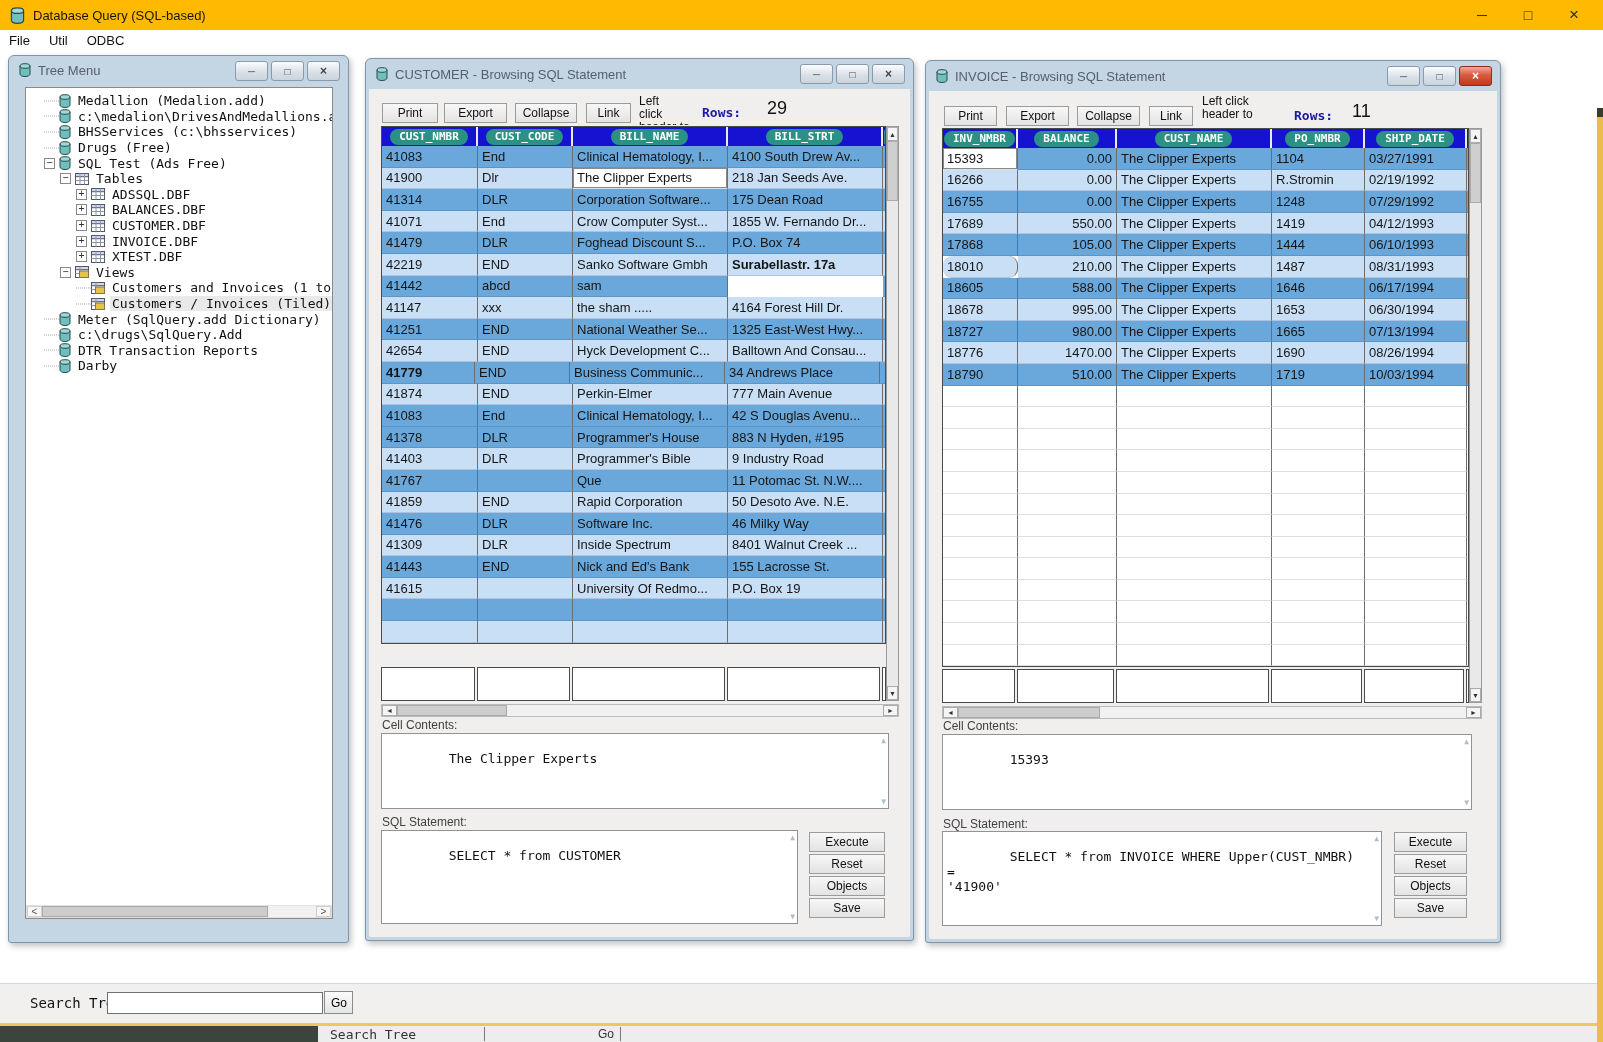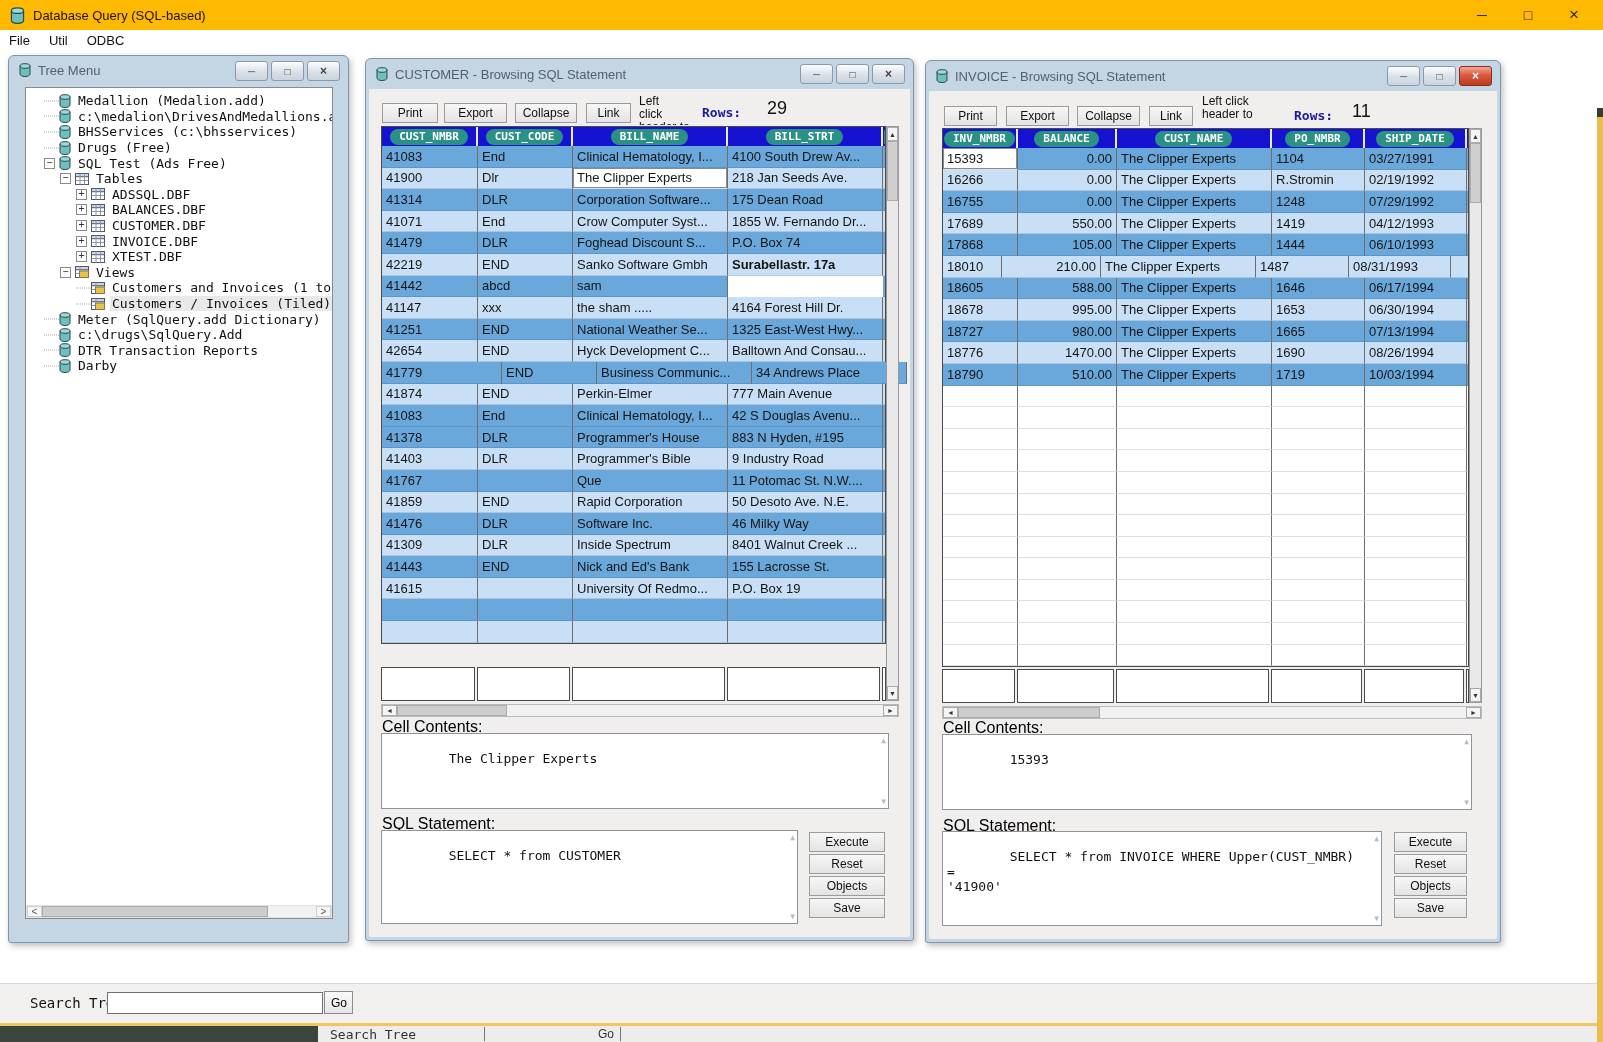--- a/index.html
+++ b/index.html
@@ -41,21 +41,21 @@
   .tree-label{padding:0 2px}
   .tree-label.selected{background:#E9E9E9}
   .tree-scroll{position:absolute;left:0;right:0;bottom:0;height:15px}
 
   
   .tbtn{position:absolute;height:20px;background:linear-gradient(#F7F7F7,#E3E3E3);border:1px solid #9B9B9B;
         font-family:"Liberation Sans",sans-serif;font-size:12px;color:#111;padding:0}
   .hint{position:absolute;font-size:12px;line-height:13px;color:#111;overflow:hidden}
   .rows-label{position:absolute;font-family:"DejaVu Sans Mono",monospace;font-weight:bold;font-size:13px;color:#1A1AA6}
   .rows-count{position:absolute;font-size:18px;color:#111}
-  .small-label{position:absolute;font-size:16px;color:#000000}
+  .small-label{position:absolute;font-size:12px;color:#404040}
 
   
   .grid{position:absolute;border:1px solid #4A4A4A;background:#fff;box-sizing:border-box}
   .grid-header{display:flex;height:19px;background:#ECEAE7}
   .hcell{background:#1513D1;display:flex;align-items:center;justify-content:center;border-right:2px solid #ECEAE7;box-sizing:border-box;flex:none}
   .hcell.sliver{flex:1;border-right:none;overflow:hidden;justify-content:flex-start;padding-left:1px}
   .pill{background:#2B9184;color:#fff;font-family:"DejaVu Sans Mono",monospace;font-weight:bold;font-size:11px;
         border-radius:8px;padding:1px 9px 2px;white-space:nowrap}
   .pill-frag{width:12px;height:11px;padding:1px 0 2px}
   .grow{display:flex;height:21.6px;box-sizing:border-box}
@@ -463,21 +463,21 @@
               <div class="gcell sliver dark"></div>
             </div>
             <div class="grow">
               <div class="gcell light" style="width: 96px;">42654</div>
               <div class="gcell light" style="width: 95px;">END</div>
               <div class="gcell light" style="width: 155px;">Hyck Development C...</div>
               <div class="gcell light" style="width: 155px;">Balltown And Consau...</div>
               <div class="gcell sliver light"></div>
             </div>
             <div class="grow">
-              <div class="gcell dark" style="width: 120px;">41779</div>
+              <div class="gcell dark" style="width: 93px; font-weight: bold;">41779</div>
               <div class="gcell dark" style="width: 95px;">END</div>
               <div class="gcell dark" style="width: 155px;">Business Communic...</div>
               <div class="gcell dark" style="width: 155px;">34 Andrews Place</div>
               <div class="gcell sliver dark"></div>
             </div>
             <div class="grow">
               <div class="gcell light" style="width: 96px;">41874</div>
               <div class="gcell light" style="width: 95px;">END</div>
               <div class="gcell light" style="width: 155px;">Perkin-Elmer</div>
               <div class="gcell light" style="width: 155px;">777 Main Avenue</div>
@@ -688,21 +688,21 @@
             </div>
             <div class="grow">
               <div class="gcell dark" style="width: 75px;">17868</div>
               <div class="gcell dark ralign" style="width: 99px;">105.00</div>
               <div class="gcell dark" style="width: 155px;">The Clipper Experts</div>
               <div class="gcell dark" style="width: 93px;">1444</div>
               <div class="gcell dark" style="width: 102px;">06/10/1993</div>
               <div class="gcell sliver dark"></div>
             </div>
             <div class="grow">
-              <div class="gcell light" style="width: 59px;">18010</div>
+              <div class="gcell light" style="width: 75px; border-radius: 9px;">18010</div>
               <div class="gcell light ralign" style="width: 99px;">210.00</div>
               <div class="gcell light" style="width: 155px;">The Clipper Experts</div>
               <div class="gcell light" style="width: 93px;">1487</div>
               <div class="gcell light" style="width: 102px;">08/31/1993</div>
               <div class="gcell sliver light"></div>
             </div>
             <div class="grow">
               <div class="gcell dark" style="width: 75px;">18605</div>
               <div class="gcell dark ralign" style="width: 99px;">588.00</div>
               <div class="gcell dark" style="width: 155px;">The Clipper Experts</div>

